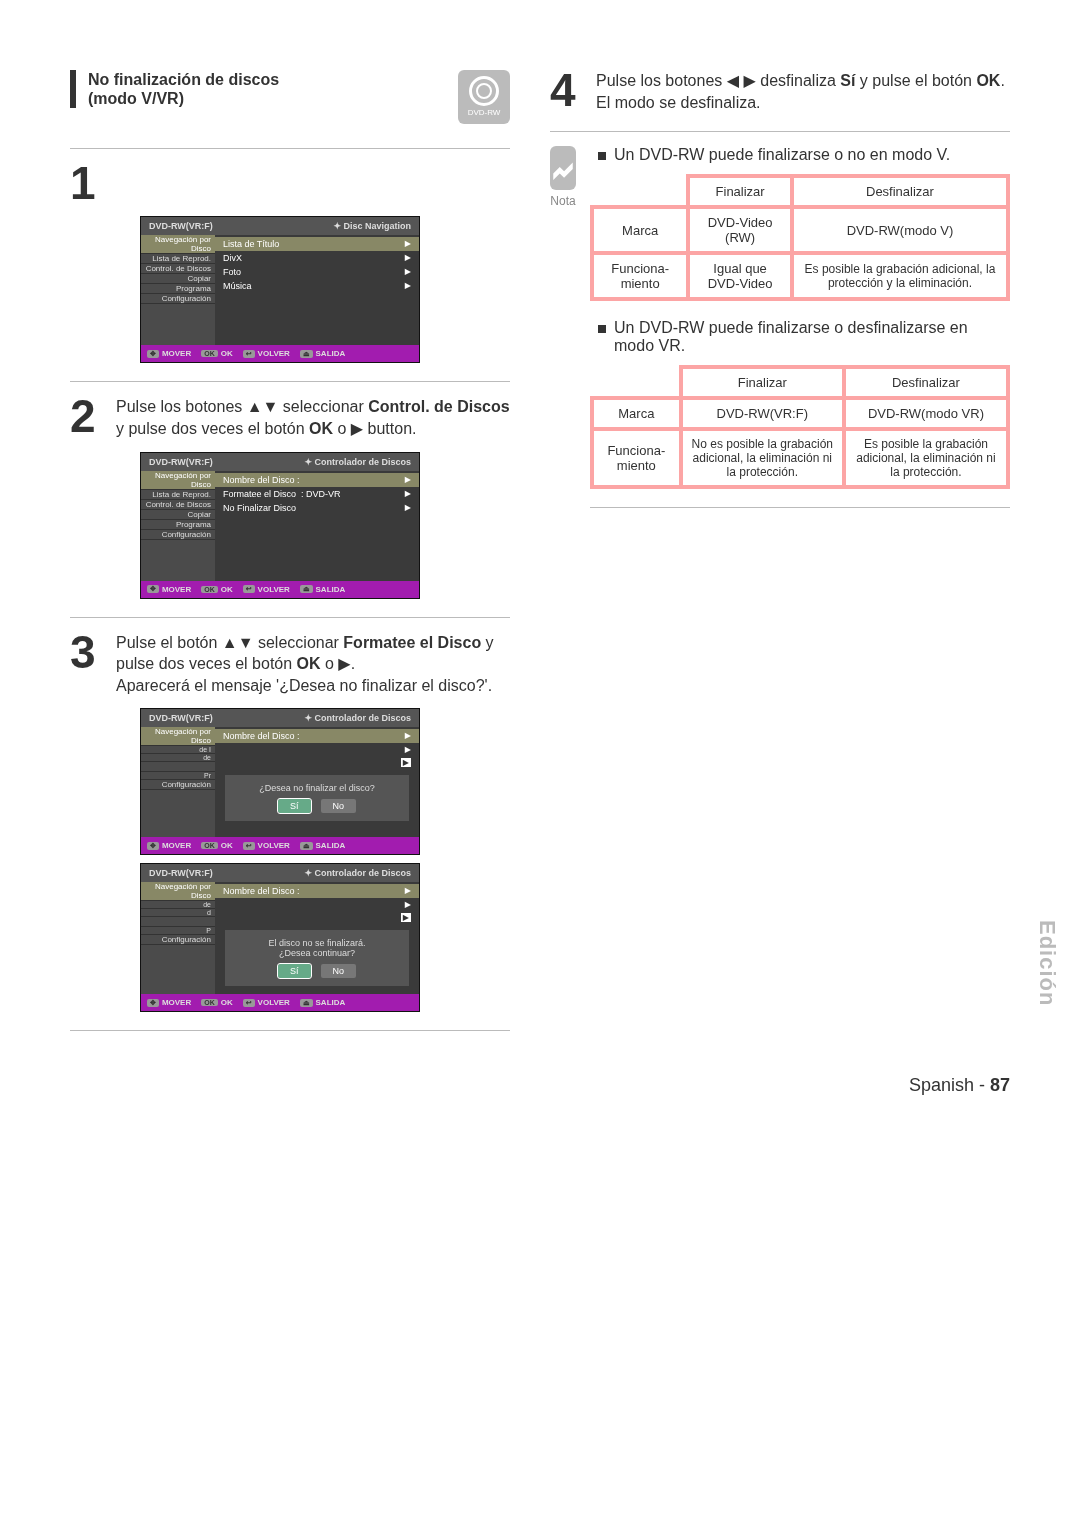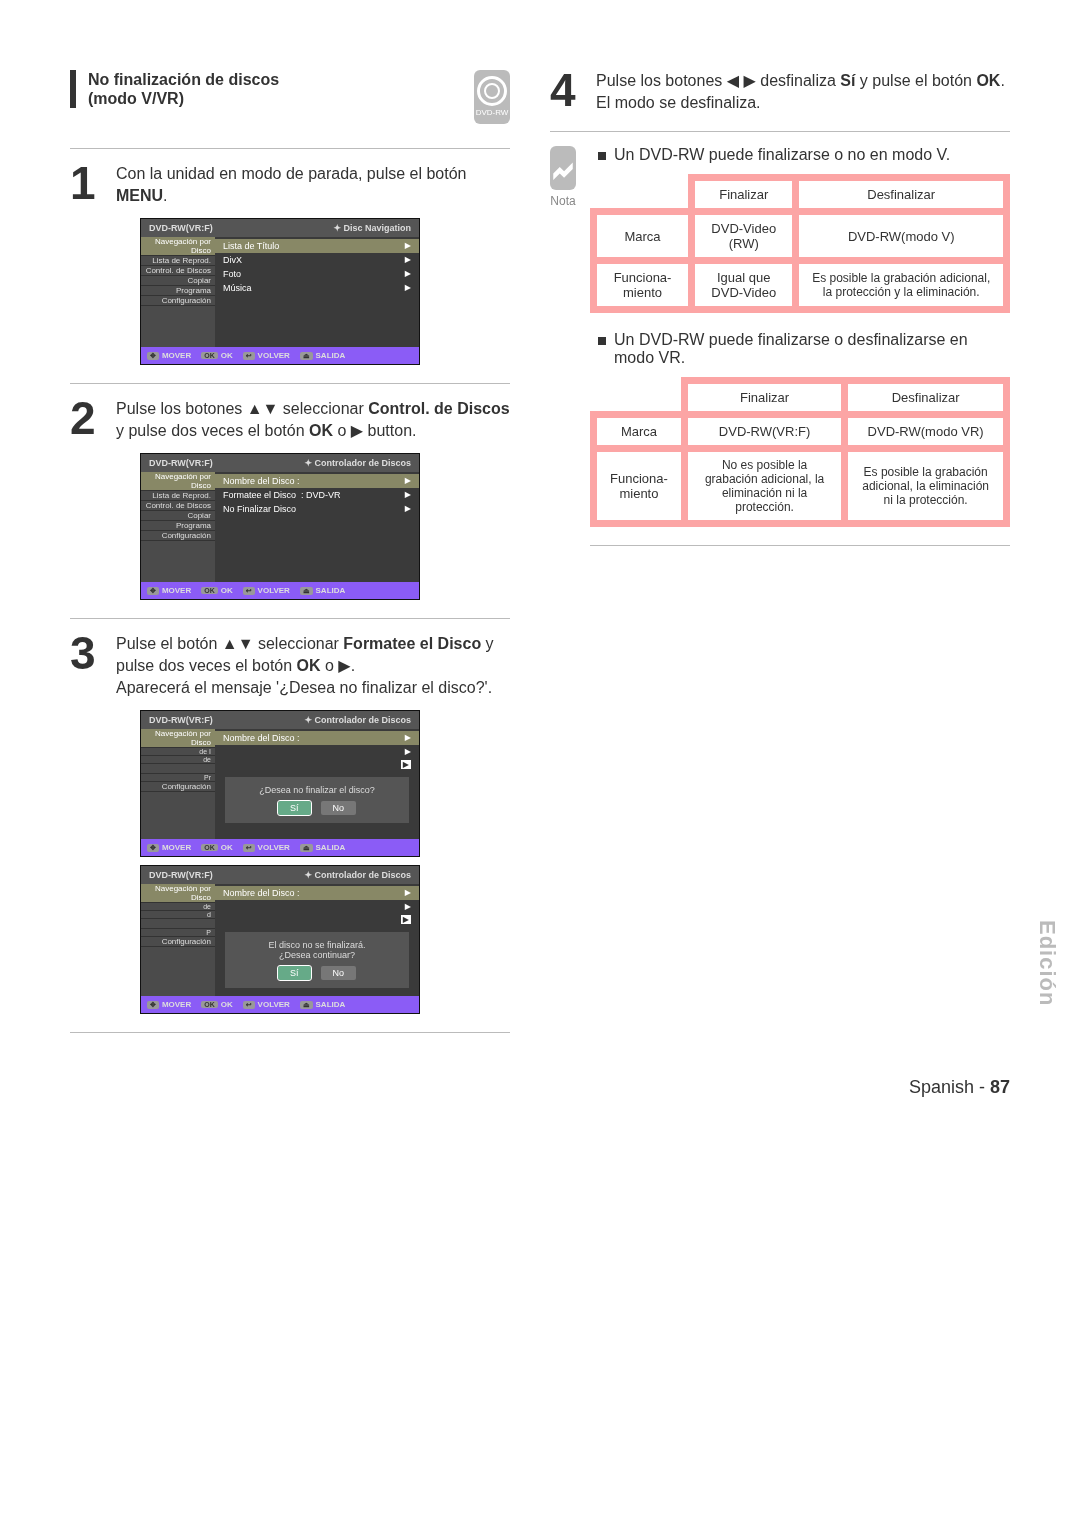--- a/index.html
+++ b/index.html
@@ -28,21 +28,21 @@
     border-left: 6px solid #333;
     padding-left: 12px;
     font-size: 16px;
     font-weight: bold;
     line-height: 1.2;
     margin-bottom: 8px;
     color: #333;
   }
   .disc-icon {
     float: right;
-    width: 36px;
+    width: 52px;
     height: 54px;
     background: #bbb;
     border-radius: 6px;
     text-align: center;
     font-size: 8px;
     color: #fff;
     padding-top: 6px;
   }
   .disc-icon .ring {
     width: 30px;
@@ -110,21 +110,21 @@
     padding: 2px 8px;
     font-size: 9px;
     color: #fff;
   }
   .osd-row.hl { background: #886; }
   .osd-row .arr { font-size: 8px; }
   .osd-foot {
     display: flex;
     gap: 10px;
     padding: 4px 6px;
-    background: #8b5cf6;
+    background: #a21caf;
     font-size: 8px;
     font-weight: bold;
   }
   .osd-foot span { display: inline-flex; align-items: center; gap: 3px; }
   .osd-foot .k { background: #999; color: #333; border-radius: 2px; padding: 0 3px; font-size: 7px; }
 
   .dialog-box {
     margin: 6px 10px;
     background: #555;
     padding: 8px;
@@ -159,21 +159,21 @@
 
   
   table.info {
     border-collapse: collapse;
     width: 100%;
     margin: 10px 0 18px;
     font-size: 13px;
     color: #333;
   }
   table.info td, table.info th {
-    border: 7px solid #fca5a5;
+    border: 4px solid #fca5a5;
     padding: 6px 8px;
     text-align: center;
     vertical-align: middle;
   }
 
   .side-label {
     position: absolute;
     right: 20px;
     top: 920px;
     writing-mode: vertical-rl;
@@ -203,24 +203,20 @@
       <div class="sec-title">
         <span>No finalización de discos</span><br>
         <span>(modo V/VR)</span>
       </div>
       <div class="clear"></div>
 
       <hr class="light">
 
       <div class="step">
         <div class="num">1</div>
-        <div class="txt">
-          <span>Con la unidad en modo de parada, pulse el botón</span>
-          <b>MENU</b><span>.</span>
-        </div>
       </div>
 
       <div class="osd">
         <div class="osd-head">
           <span>DVD-RW(VR:F)</span>
           <span>✦ <span>Disc Navigation</span></span>
         </div>
         <div class="osd-body">
           <div class="osd-side">
             <div class="active">Navegación por Disco</div>

